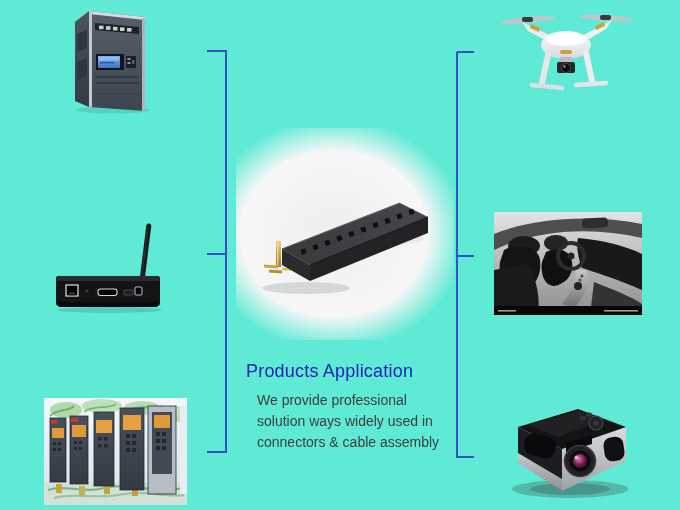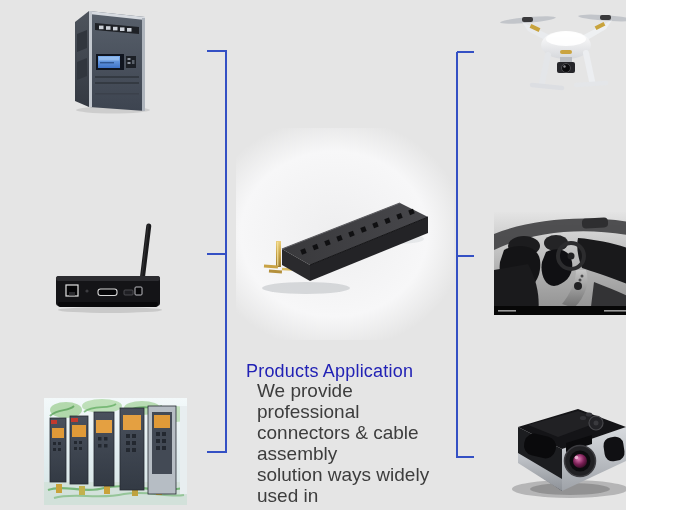--- a/index.html
+++ b/index.html
@@ -1,33 +1,33 @@
 <!DOCTYPE html>
 <html><head>
 <meta charset="utf-8">
 <style>
   html,body{margin:0;padding:0;background:#ffffff;}
   .canvas{
-    position:relative;width:626px;height:510px;background:#e5e5e5;overflow:hidden;
+    position:relative;width:680px;height:510px;background:#5eead4;overflow:hidden;
     font-family:"Liberation Sans", sans-serif;
   }
   .abs{position:absolute;}
   .device svg,.product svg,.lines{display:block;}
   .lines{position:absolute;left:0;top:0;pointer-events:none;}
   .product-backdrop{
     position:absolute;left:236px;top:128px;width:218px;height:212px;
     background:radial-gradient(ellipse at 45% 50%, #eeeeef 0%, #f7f7f8 55%, rgba(255,255,255,0) 78%);
   }
   .section-title{
     position:absolute;left:246px;top:361px;
     font-size:18px;font-weight:400;color:#2222b5;letter-spacing:.2px;white-space:nowrap;
   }
   .section-desc{
-    position:absolute;left:257px;top:380px;width:200px;
-    font-size:19px;color:#3d3d3d;line-height:21px;
+    position:absolute;left:257px;top:390px;width:200px;
+    font-size:14px;color:#3d3d3d;line-height:21px;
   }
 </style>
 </head>
 <body>
 
 <div class="canvas">
 
   <div class="product-backdrop"></div>
 
   <svg class="lines" width="680" height="510" viewBox="0 0 680 510">
@@ -334,17 +334,17 @@
       <circle cx="92" cy="26" r="7" fill="#232327" stroke="#47474b" stroke-width="1.2"></circle>
       <circle cx="92" cy="26" r="2.5" fill="#3a3a3e"></circle>
       <ellipse cx="79" cy="21" rx="3.2" ry="2" fill="#333338"></ellipse>
       <ellipse cx="85" cy="17.5" rx="3.2" ry="2" fill="#333338"></ellipse>
     </svg>
   </div>
 
   <div class="section-title">Products Application</div>
   <div class="section-desc">
     <div>We provide professional</div>
+    <div>solution ways widely used in</div>
     <div>connectors &amp; cable assembly</div>
-    <div>solution ways widely used in</div>
   </div>
 
 </div>
 
 </body></html>

